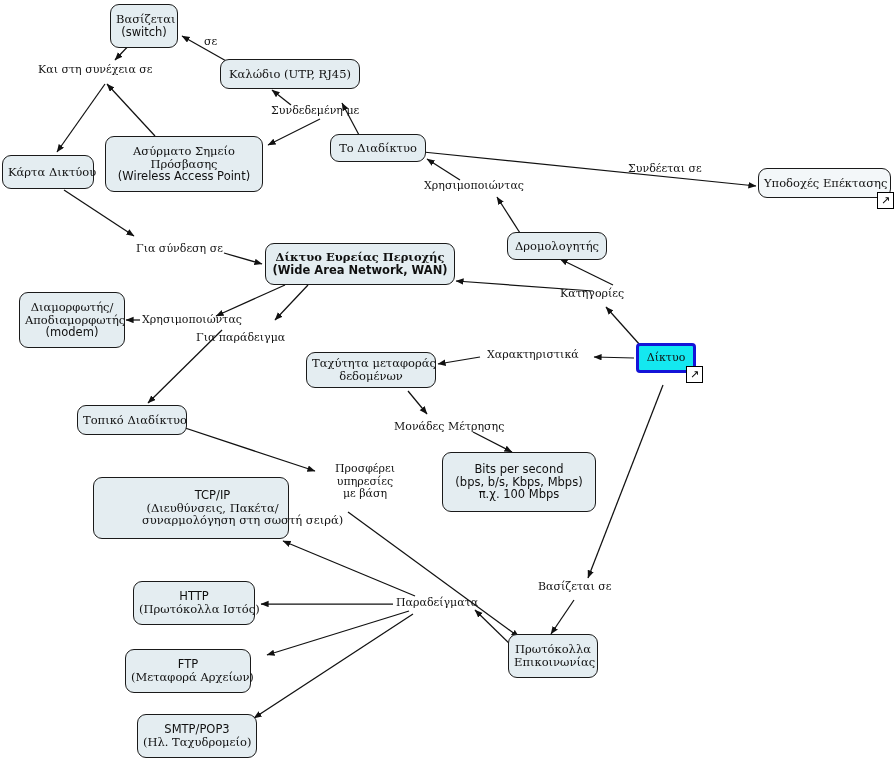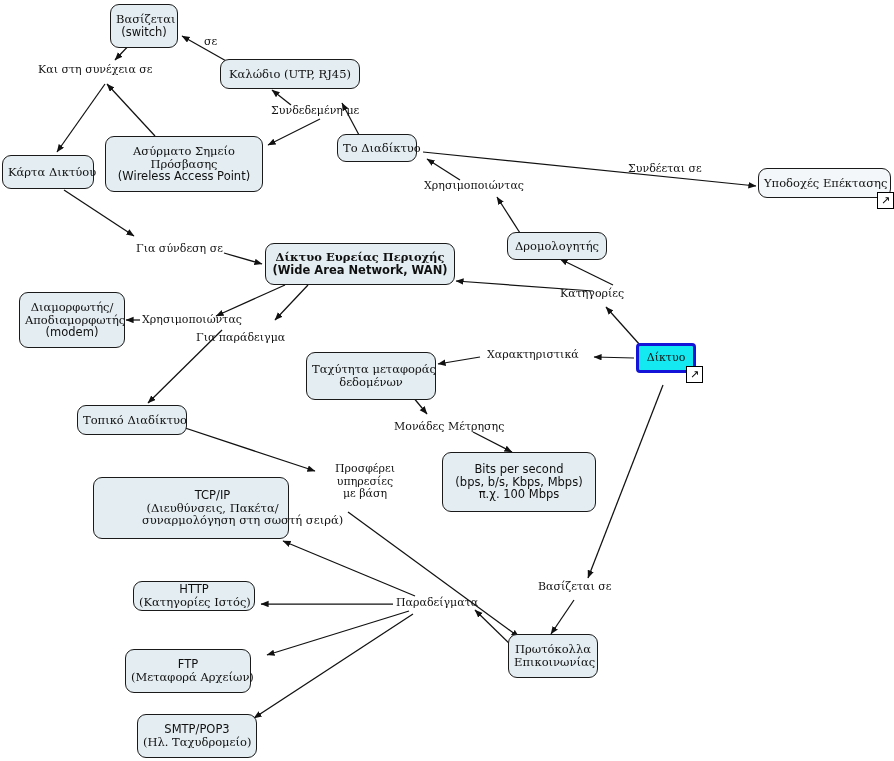--- a/index.html
+++ b/index.html
@@ -156,21 +156,21 @@
   </div>
 
   <div class="node" style="left:105px;top:136px;width:158px;height:56px;">
     <span class="lines">
       <span class="l">Ασύρματο Σημείο</span>
       <span class="l">Πρόσβασης</span>
       <span class="l lat">(Wireless Access Point)</span>
     </span>
   </div>
 
-  <div class="node" style="left:337px;top:134px;width:80px;height:28px;text-align:center;">
+  <div class="node" style="left:330px;top:134px;width:96px;height:28px;text-align:center;">
     <span class="lines">
       <span class="l">Το Διαδίκτυο</span>
     </span>
   </div>
 
   <div class="node plain" style="left:758px;top:168px;width:133px;height:30px;">
     <span class="lines">
       <span class="l">Υποδοχές Επέκτασης</span>
     </span>
   </div>
@@ -207,21 +207,21 @@
 
   <div class="node focus" style="left:636px;top:343px;width:60px;height:30px;">
     <span class="lines">
       <span class="l">Δίκτυο</span>
     </span>
   </div>
   <div class="badge" style="left:686px;top:366px;">
     <span>↗</span>
   </div>
 
-  <div class="node" style="left:306px;top:352px;width:130px;height:48px;">
+  <div class="node" style="left:306px;top:352px;width:130px;height:36px;">
     <span class="lines">
       <span class="l">Ταχύτητα μεταφοράς</span>
       <span class="l">δεδομένων</span>
     </span>
   </div>
 
   <div class="node" style="left:442px;top:452px;width:154px;height:60px;align-items:center;">
     <span class="lines">
       <span class="l lat">Bits per second</span>
       <span class="l lat">(bps, b/s, Kbps, Mbps)</span>
@@ -230,24 +230,24 @@
   </div>
 
   <div class="node" style="left:93px;top:477px;width:196px;height:62px;padding-left:48px;">
     <span class="lines">
       <span class="l lat">TCP/IP</span>
       <span class="l">(Διευθύνσεις, Πακέτα/</span>
       <span class="l">συναρμολόγηση στη σωστή σειρά)</span>
     </span>
   </div>
 
-  <div class="node" style="left:133px;top:581px;width:122px;height:30px;">
+  <div class="node" style="left:133px;top:581px;width:122px;height:44px;">
     <span class="lines">
       <span class="l lat">HTTP</span>
-      <span class="l">(Κατηγορίες Ιστός)</span>
+      <span class="l">(Πρωτόκολλα Ιστός)</span>
     </span>
   </div>
 
   <div class="node" style="left:125px;top:649px;width:126px;height:44px;">
     <span class="lines">
       <span class="l lat">FTP</span>
       <span class="l">(Μεταφορά Αρχείων)</span>
     </span>
   </div>
 

